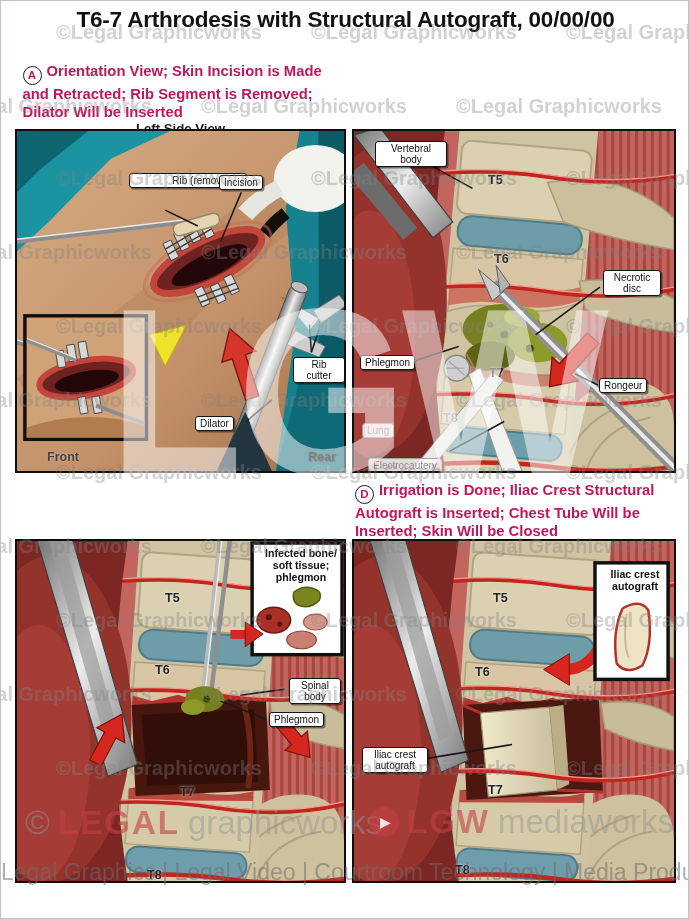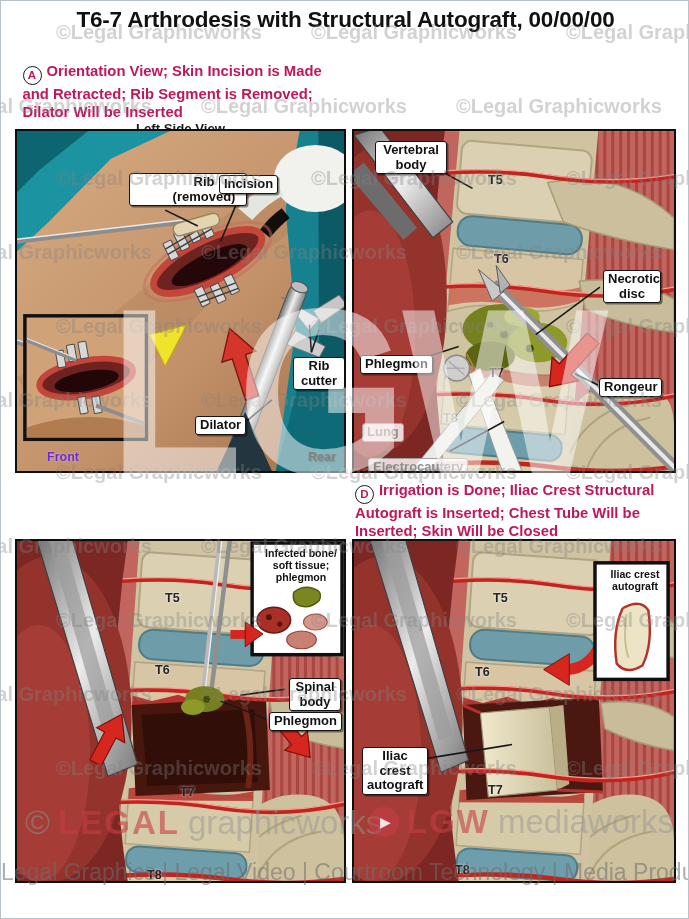--- a/index.html
+++ b/index.html
@@ -14,29 +14,29 @@
   .cap-text{font-size:14.8px;font-weight:bold;line-height:1.22;text-align:left;color:#be185d;}
   .circ{display:inline-flex;align-items:center;justify-content:center;width:17px;height:17px;
         border:1.7px solid #1c1c1c;border-radius:50%;font-size:11.5px;font-weight:bold;
         margin-right:5px;vertical-align:-3px;}
   .cap-sub{margin-top:auto;font-size:13.2px;font-weight:bold;text-decoration:underline;color:#1c1c1c;}
   
   .panel{position:absolute;border:2.5px solid #0e0e0e;box-sizing:border-box;overflow:hidden;background:#c8b79a;}
   .panel svg.art{position:absolute;left:0;top:0;width:100%;height:100%;display:block;}
   
   .lbl{position:absolute;background:#fff;border:1.6px solid #141414;border-radius:3px;
-       padding:1px 4px;font-size:13px;font-weight:bold;line-height:1.12;text-align:center;
+       padding:1px 4px;font-size:10px;font-weight:normal;line-height:1.12;text-align:center;
        color:#111;box-shadow:1.5px 1.5px 0 rgba(0,0,0,.45);z-index:3;}
   .lbl.faded{color:#8f8f8f;border-color:#9f9f9f;background:rgba(255,255,255,.82);box-shadow:none;margin-top:10px;}
   .tlabel{position:absolute;font-size:12.5px;font-weight:bold;color:#242424;z-index:3;
           text-shadow:0 0 3px rgba(255,255,255,.75);}
   .tlabel.faded{color:#9b9b9b;}
   .otext{position:absolute;font-size:12.5px;font-weight:bold;z-index:3;}
   .otext.light{color:#000000;text-shadow:1px 1px 1px rgba(0,0,0,.6);padding-left:40px;}
-  .otext.dark{color:#6d28d9;text-shadow:0 0 2px rgba(255,255,255,.5);}
+  .otext.dark{color:#404040;text-shadow:0 0 2px rgba(255,255,255,.5);}
   .inset-title{position:absolute;font-size:10.6px;font-weight:bold;line-height:1.14;
                text-align:center;color:#111;z-index:3;}
   
   #wm-layer{position:absolute;inset:0;pointer-events:none;z-index:8;overflow:hidden;}
   .wm{position:absolute;font-size:20px;font-weight:600;color:rgba(130,130,130,.36);white-space:nowrap;}
   .big-lgw{position:absolute;left:108px;top:272px;font-size:238px;font-weight:800;
            letter-spacing:-6px;color:rgba(255,255,255,.5);transform:scaleX(.92);
            transform-origin:left top;line-height:1;z-index:8;pointer-events:none;}
   .brand{position:absolute;top:804px;display:flex;align-items:center;gap:8px;z-index:9;
          pointer-events:none;white-space:nowrap;}

